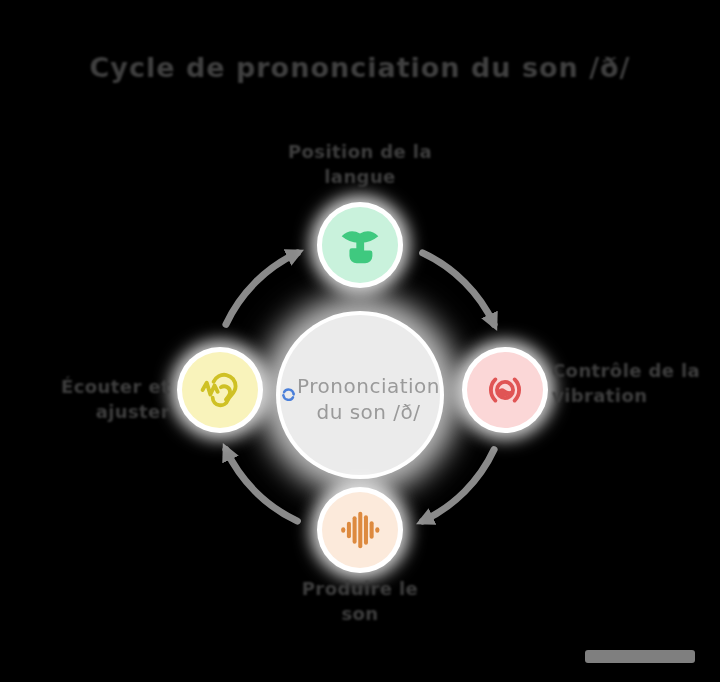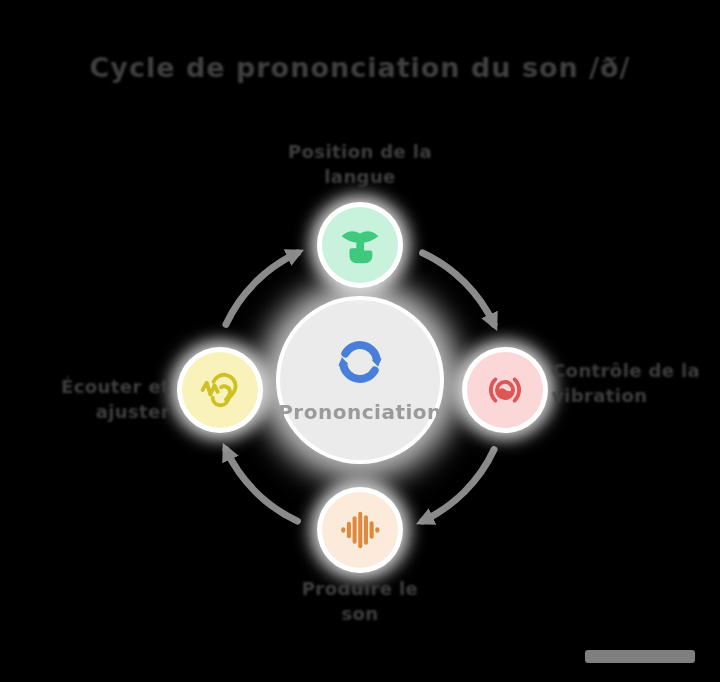--- a/index.html
+++ b/index.html
@@ -19,24 +19,23 @@
     line-height:25px;letter-spacing:.4px;
   }
   .label-top{top:139px;left:240px;width:240px;text-align:center;}
   .label-right{top:358px;left:552px;width:170px;text-align:left;}
   .label-bottom{top:576px;left:260px;width:200px;text-align:center;}
   .label-left{top:374px;left:10px;width:160px;text-align:right;}
   .circle{
     position:absolute;border-radius:50%;display:flex;align-items:center;justify-content:center;
   }
   .center-node{
-    left:280px;top:300px;width:160px;height:160px;background:var(--center-bg,#ebebeb);
-    flex-direction:column;
+    left:280px;top:315px;width:160px;height:160px;background:var(--center-bg,#ebebeb);
+    flex-direction:row;
     box-shadow:0 0 0 4px var(--ring,#fff),0 0 30px 20px rgba(255,255,255,.75);
-    font-weight:bold;
   }
   .center-text{
     margin-top:8px;text-align:center;font-size:20px;line-height:26px;
     color:var(--center-text,#9a9a9a);letter-spacing:.5px;
   }
   .node{
     width:76px;height:76px;
     box-shadow:0 0 0 5px var(--ring,#fff),0 0 16px 12px rgba(255,255,255,.8);
   }
   .node-top{left:322px;top:207px;background:var(--node-top-bg,#c9f2dc);}
@@ -79,20 +78,21 @@
 
   <div class="circle center-node">
     <svg width="56" height="56" viewBox="0 0 56 56">
       <path class="ic-center-stroke" d="M13.3 18.5 A17 17 0 0 1 44.7 24"></path>
       <polygon class="ic-center-fill" points="46.1,31.8 49.6,23.2 39.8,24.9"></polygon>
       <path class="ic-center-stroke" d="M42.7 35.5 A17 17 0 0 1 11.3 30"></path>
       <polygon class="ic-center-fill" points="9.9,22.2 6.4,30.9 16.2,29.1"></polygon>
     </svg>
     <div class="center-text">
       <div>Prononciation</div>
+      <div>du son /ð/</div>
     </div>
   </div>
 
   <div class="circle node node-top">
     <svg width="44" height="44" viewBox="0 0 48 48">
       <path class="ic-top" d="M4 14.5 Q13 5.5 24 11.5 Q35 5.5 44 14.5 Q34 22.5 24 21.5 Q14 22.5 4 14.5 Z"></path>
       <path class="ic-top" d="M21.5 15 h5.5 a1.5 1.5 0 0 1 1.5 1.5 V30 h6.5 a2.5 2.5 0 0 1 2.5 2.5 V36 a8 8 0 0 1 -8 8 h-9 a8 8 0 0 1 -8 -8 v-6 a2.5 2.5 0 0 1 2.5 -2.5 H20 V16.5 A1.5 1.5 0 0 1 21.5 15 Z"></path>
     </svg>
   </div>
   <div class="node-label label-top fuzzy">

